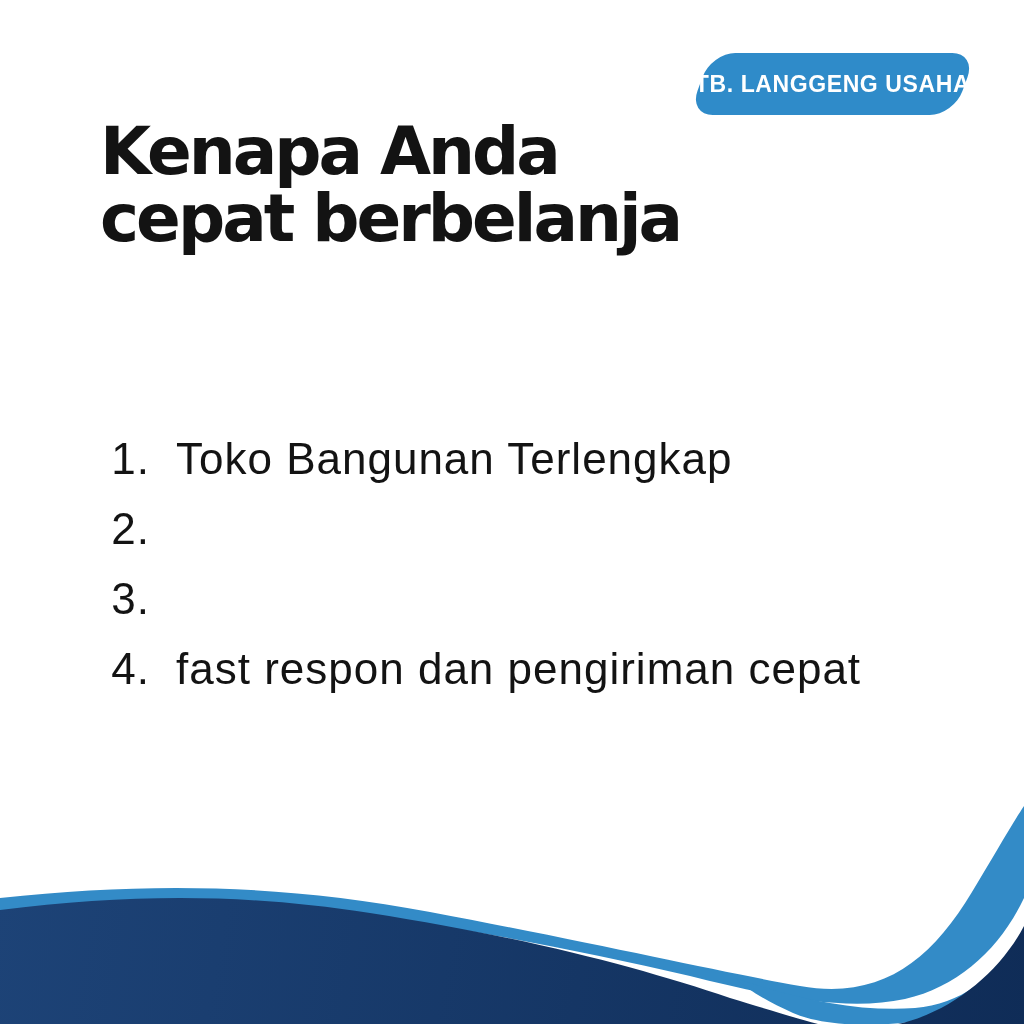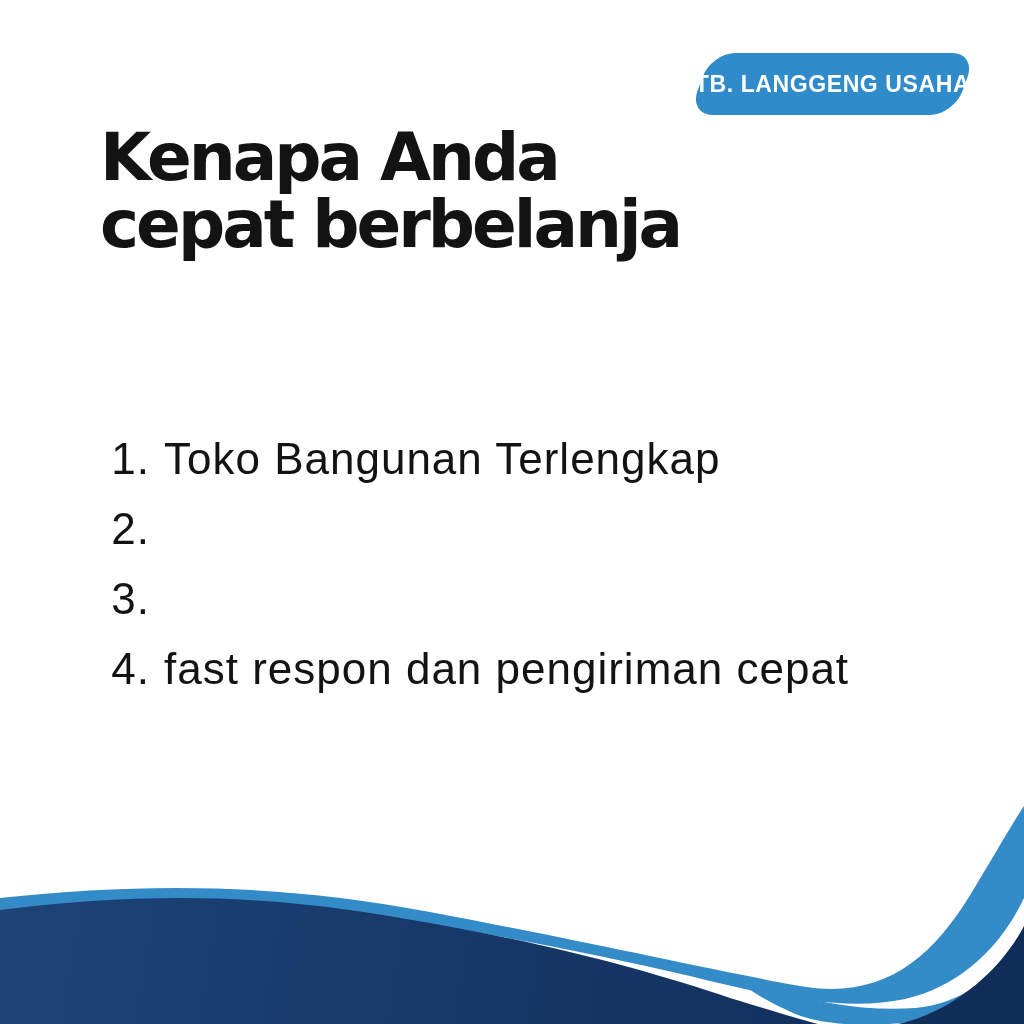--- a/index.html
+++ b/index.html
@@ -37,21 +37,21 @@
     font-weight: bold;
     font-size: 23px;
     letter-spacing: 0.6px;
     white-space: nowrap;
   }
 
   
   .heading {
     position: absolute;
     left: 100px;
-    top: 124px;
+    top: 118px;
     margin: 0;
     color: var(--text-dark, #131313);
     font-family: "DejaVu Sans", sans-serif;
     font-weight: 800;
     font-size: 66px;
     line-height: 67px;
     letter-spacing: -3px;
   }
   .heading-line { display: block; }
 
@@ -75,21 +75,21 @@
     align-items: center;
     white-space: nowrap;
   }
   .benefit-number {
     display: inline-block;
     width: 50px;
     text-align: right;
     flex: 0 0 50px;
   }
   .benefit-label {
-    margin-left: 14px;
+    margin-left: 26px;
   }
 
   
   .waves {
     position: absolute;
     left: 0;
     top: 0;
     width: 1024px;
     height: 1024px;
     pointer-events: none;

